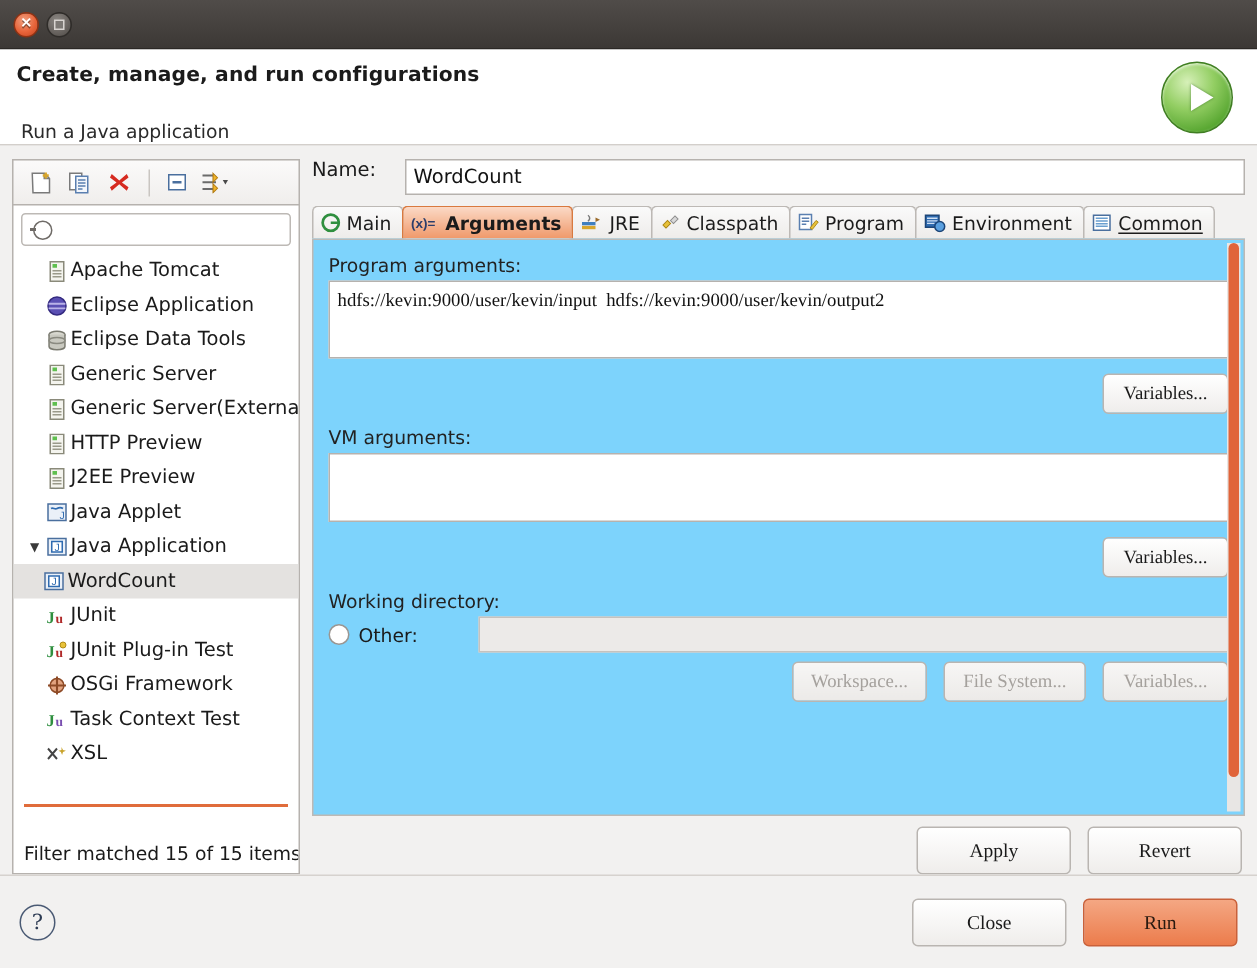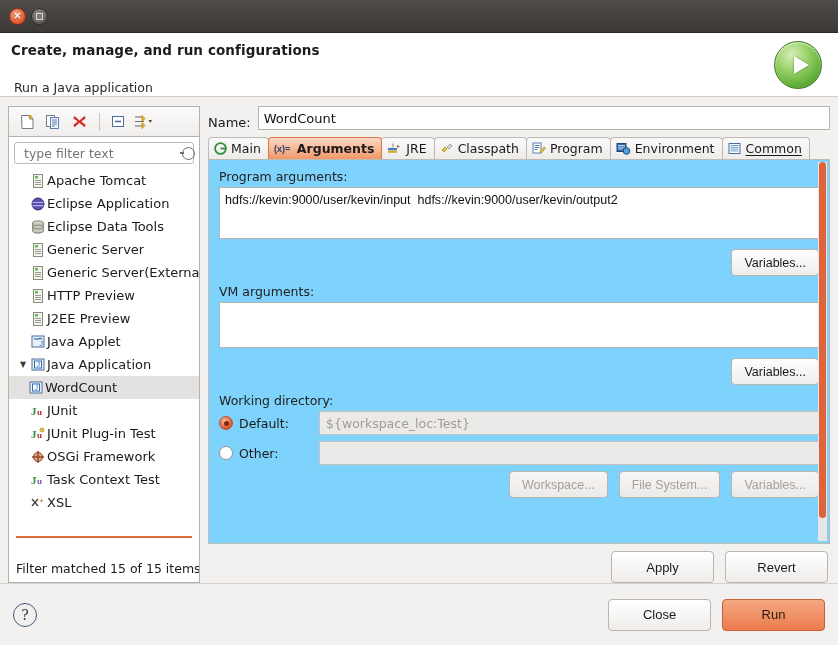--- a/index.html
+++ b/index.html
@@ -149,21 +149,21 @@
     margin: 4px 7px 0 7px;
   }
   .treefooter {
     font-size: 12.5px; color: #1a1a1a; padding: 23px 6px 6px 7px;
     white-space: nowrap; overflow: hidden;
   }
 
   
   .rightpane { flex: 1; display: flex; flex-direction: column; min-width: 0; }
   .namerow {
-    display: flex; align-items: flex-end; margin-bottom: 6px;
+    display: flex; align-items: flex-start; margin-bottom: 6px; gap: 12px;
   }
   .namelabel { font-size: 13px; color: #1a1a1a; margin-right: 7px; }
   .nameinput {
     flex: 1; height: 24px; border: 1px solid #b6b2ae; background: #fff;
     font-size: 13px; padding: 0 5px; color: #111; outline: none;
     font-family: "DejaVu Sans", "Liberation Sans", sans-serif;
   }
 
   .tabstrip { display: flex; align-items: flex-end; height: 23px; position: relative; }
   .tab {
@@ -196,32 +196,32 @@
   .vthumb {
     position: absolute; left: 1px; top: 0; width: 7px; height: 94%;
     background: #e0643a; border-radius: 4px;
   }
 
   .group { margin-bottom: 8px; }
   .grouplabel { font-size: 12.5px; color: #222; margin-bottom: 3px; }
   .ta {
     width: 100%; height: 52px; border: 1px solid #b6b2ae; background: #fff;
     font-size: 12.5px; padding: 4px 5px; resize: none; outline: none; color: #111;
-    font-family: Liberation Sans, sans-serif;
+    font-family: Liberation Serif, serif;
     line-height: 1.3;
   }
   .ta.small { height: 46px; }
   .btnrow { display: flex; justify-content: flex-end; margin-top: 6px; }
   .btn {
     min-width: 84px; height: 27px; padding: 0 12px;
     border: 1px solid #b9b5b1; border-radius: 4px;
     background: linear-gradient(to bottom,#ffffff,#efedeb);
     font-size: 12.5px; color: #1a1a1a; cursor: default;
     display: inline-flex; align-items: center; justify-content: center;
-    font-family: Liberation Sans, sans-serif;
+    font-family: Liberation Serif, serif;
   }
   .btn.dis { color: #a5a19d; background: linear-gradient(to bottom,#f7f6f5,#eceae8); }
   .btn + .btn { margin-left: 11px; }
 
   .wd-row { display: flex; align-items: center; margin-bottom: 6px; }
   .radio {
     width: 14px; height: 14px; border-radius: 50%; flex: none;
     border: 1px solid #9a9692; background: #fff; margin-right: 6px;
     display: flex; align-items: center; justify-content: center;
   }
@@ -321,21 +321,20 @@
           <path d="M8 1.5l3 3-3 3z" fill="#f0b429" stroke="#b07a12" stroke-width=".7"></path>
           <path d="M8 8.5l3 3-3 3z" fill="#f0b429" stroke="#b07a12" stroke-width=".7"></path>
           <path d="M14.5 6l3.5 0-1.75 3z" fill="#4a4a4a"></path>
         </svg>
       </div>
     </div>
 
     <div class="treebox">
       <div class="filterrow">
         <div class="filterfield">
-          <input type="text" value="" placeholder="type filter text" style="">
           <span class="clear-x"></span>
         </div>
       </div>
 
       <div class="tree">
 
         <div class="trow">
           <span class="arrow"></span>
           <span class="ticon">
             <svg width="12" height="14" viewBox="0 0 12 14">
@@ -606,25 +605,20 @@
         <div class="grouplabel">VM arguments:</div>
         <textarea class="ta small" style=""></textarea>
         <div class="btnrow">
           <div class="btn">Variables...</div>
         </div>
       </div>
 
       <div class="group">
         <div class="grouplabel">Working directory:</div>
 
-        <div class="wd-row">
-          <span class="radio on"></span>
-          <span class="wd-label">Default:</span>
-          <input class="wd-input" type="text" readonly="" value="${workspace_loc:Test}" style="">
-        </div>
 
         <div class="wd-row">
           <span class="radio"></span>
           <span class="wd-label">Other:</span>
           <input class="wd-input" type="text" readonly="" value="" style="">
         </div>
 
         <div class="btnrow">
           <div class="btn dis">Workspace...</div>
           <div class="btn dis">File System...</div>

